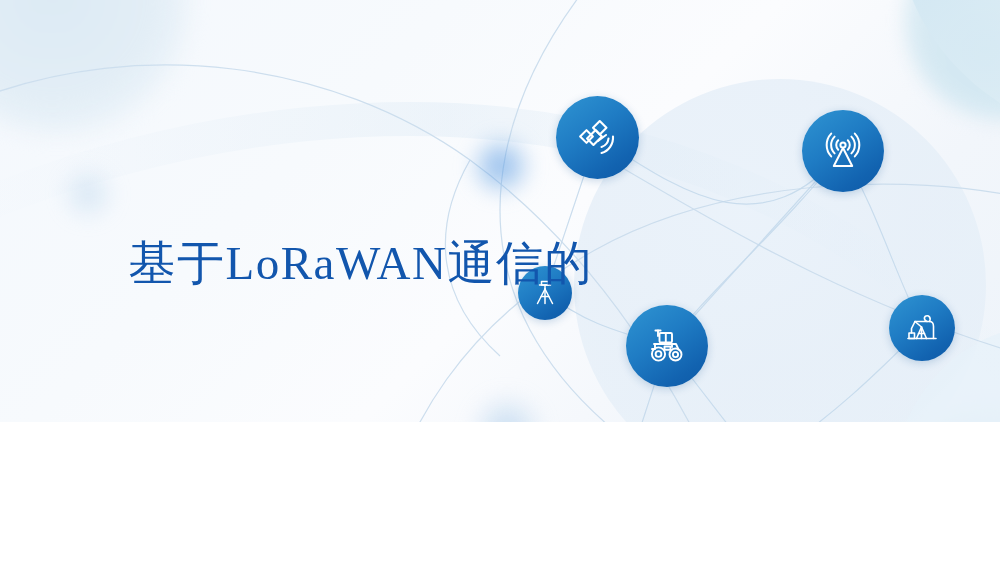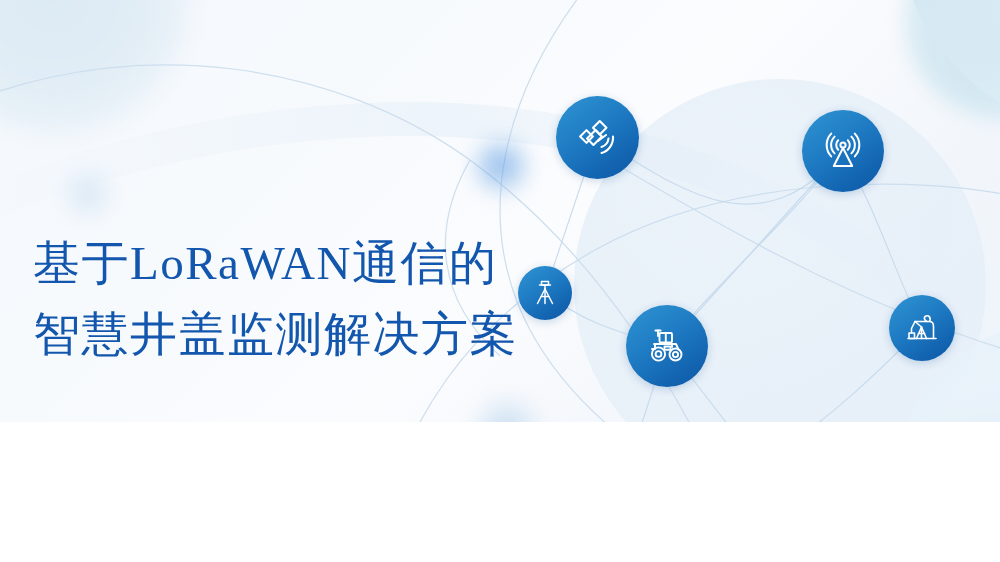--- a/index.html
+++ b/index.html
@@ -8,20 +8,21 @@
     padding: 0;
     background: #ffffff;
   }
   #slide {
     position: relative;
     width: 1000px;
     height: 422px;
     overflow: hidden;
     font-family: "Liberation Sans", "DejaVu Sans", sans-serif;
     background: linear-gradient(135deg, #f4f8fd 0%, #f7fafd 32%, #fbfcfe 55%, #f2f6fb 78%, #eef4fa 100%);
+    text-align: right;
   }
 
   
   .blob {
     position: absolute;
     border-radius: 50%;
     pointer-events: none;
   }
   .blob-tl {
     left: -75px; top: -130px;
@@ -284,16 +285,15 @@
     </span>
   </div>
 
   <div class="glow glow-c"></div>
   <div class="glow glow-a"></div>
   <div class="glow glow-b"></div>
   <div class="glow glow-d"></div>
 
   <div id="headline">
     <div class="title-line">基于LoRaWAN通信的</div>
-    <div class="title-line">智慧井盖监测解决方案</div>
   </div>
 
 </div>
 
 </body></html>

